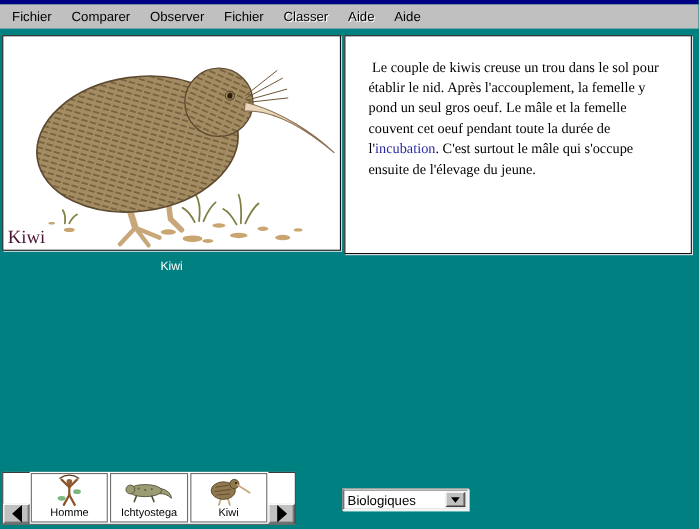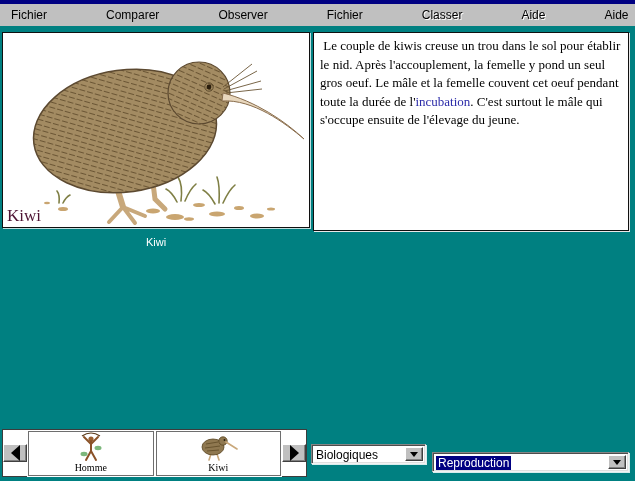--- a/index.html
+++ b/index.html
@@ -6,46 +6,46 @@
   body{width:635px;height:481px;overflow:hidden;
        font-family:"Liberation Sans",sans-serif;background:#008081;}
   .screen{position:relative;width:635px;height:481px;background:#008081;}
 
   
   .titlebar-strip{position:absolute;left:0;top:0;width:635px;height:4px;background:#000082;}
 
   
   .menubar{position:absolute;left:0;top:4px;width:635px;height:22px;background:#c0c0c0;
            display:flex;align-items:center;padding-left:2px;box-sizing:border-box;
-           font-size:12px;color:#000;gap:41px;}
+           font-size:12px;color:#000;}
   .menu-item{padding:3px 9px;white-space:nowrap;cursor:default;}
   .menu-item.disabled{color:#000000;text-shadow:1px 1px 0 #ffffff;}
 
   
   .image-panel{position:absolute;left:2px;top:32px;width:306px;height:194px;background:#ffffff;
                border:1px solid #101010;box-shadow:1px 1px 0 #bfdede;}
   .image-panel svg{display:block;}
   .species-label{position:absolute;left:4px;bottom:1px;
                  font-family:"Liberation Serif",serif;font-size:17px;color:#4d1333;}
 
   
   .image-caption{position:absolute;left:2px;top:236px;width:308px;text-align:center;
                  color:#ffffff;font-size:11px;}
 
   
   .text-panel{position:absolute;left:313px;top:32px;width:316px;height:199px;background:#ffffff;
               border:1px solid #101010;box-shadow:1px 1px 0 #e8e8e8;box-sizing:border-box;
               padding:3px 5px;font-family:"Liberation Serif",serif;font-size:13px;
               line-height:18.5px;color:#000;}
-  .text-panel p{margin:1px;white-space:pre-wrap;}
+  .text-panel p{margin:16px;white-space:pre-wrap;}
   .hyperlink{color:#2a2aa8;cursor:pointer;}
 
   
-  .thumb-strip{position:absolute;left:2px;top:429px;width:305px;height:48px;background:#ffffff;
-               border:1px solid #3c3c3c;box-sizing:border-box;display:flex;align-items:center;font-family:Liberation Serif, serif;}
+  .thumb-strip{position:absolute;left:2px;top:429px;width:267px;height:48px;background:#ffffff;
+               border:1px solid #3c3c3c;box-sizing:border-box;display:flex;align-items:flex-end;}
   .scroll-btn{width:24px;background:#c0c0c0;border:1px solid;border-color:#ffffff #404040 #404040 #ffffff;
               box-shadow:inset -1px -1px 0 #808080;display:flex;align-items:center;justify-content:center;
               cursor:pointer;flex:0 0 24px;box-sizing:border-box;}
   .tri-left{width:0;height:0;border-top:8px solid transparent;border-bottom:8px solid transparent;
             border-right:9px solid #000;}
   .tri-right{width:0;height:0;border-top:8px solid transparent;border-bottom:8px solid transparent;
              border-left:9px solid #000;}
   .thumb-cells{flex:1;display:flex;background:#fff;}
   .thumb-cell{flex:1;margin:1px 1px;border:1px solid #6e6e6e;background:#fff;
               display:flex;flex-direction:column;align-items:center;justify-content:flex-end;
@@ -167,20 +167,39 @@
                 <path d="M20 12 L13 5"></path>
                 <path d="M20 12 L27 5"></path>
               <path d="M20 19 L15 28"></path>
                 <path d="M20 19 L25 28"></path>
             </g>
           </svg>
         </span>
         <span class="thumb-label">Homme</span>
       </div>
 
+      <div class="thumb-cell">
+        <span class="thumb-img">
+          <svg width="46" height="26" viewBox="0 0 46 26">
+            <path d="M34 11 Q43 13 44 20 Q38 15 33 16 Z" fill="#9c9c74" stroke="#4f4f36" stroke-width="0.8"></path>
+            <ellipse cx="20" cy="13" rx="15" ry="5.5" fill="#9c9c74" stroke="#4f4f36" stroke-width="0.8"></ellipse>
+            <circle cx="6.5" cy="12" r="4" fill="#9c9c74" stroke="#4f4f36" stroke-width="0.8"></circle>
+            <g stroke="#4f4f36" stroke-width="1.4" stroke-linecap="round">
+              <path d="M12 18 L10 23"></path>
+                <path d="M26 18 L28 23"></path>
+            </g>
+            <g fill="#5a5a3c">
+                <circle cx="14" cy="11" r="0.9"></circle>
+                <circle cx="20" cy="12.5" r="0.9"></circle>
+                <circle cx="26" cy="11.5" r="0.9"></circle>
+              </g>
+          </svg>
+        </span>
+        <span class="thumb-label">Ichtyostega</span>
+      </div>
 
 
       <div class="thumb-cell">
         <span class="thumb-img">
           <svg width="40" height="30" viewBox="0 0 40 30">
             <g stroke="#c9a87b" stroke-width="1.6" stroke-linecap="round">
               <path d="M13 22 L11 28"></path>
                 <path d="M19 22 L21 28"></path>
             </g>
             <ellipse cx="15" cy="15" rx="11" ry="8" fill="#8f7850" stroke="#57431f" stroke-width="0.8"></ellipse>
@@ -203,20 +222,14 @@
     </div>
   </div>
 
   <div class="combo combo-category">
     <span class="combo-value">Biologiques</span>
     <span class="combo-btn">
       <span class="tri-down"></span>
     </span>
   </div>
 
-  <div class="combo combo-topic">
-    <span class="combo-value selected">Reproduction</span>
-    <span class="combo-btn">
-      <span class="tri-down"></span>
-    </span>
-  </div>
 
 </div>
 
 </body></html>

